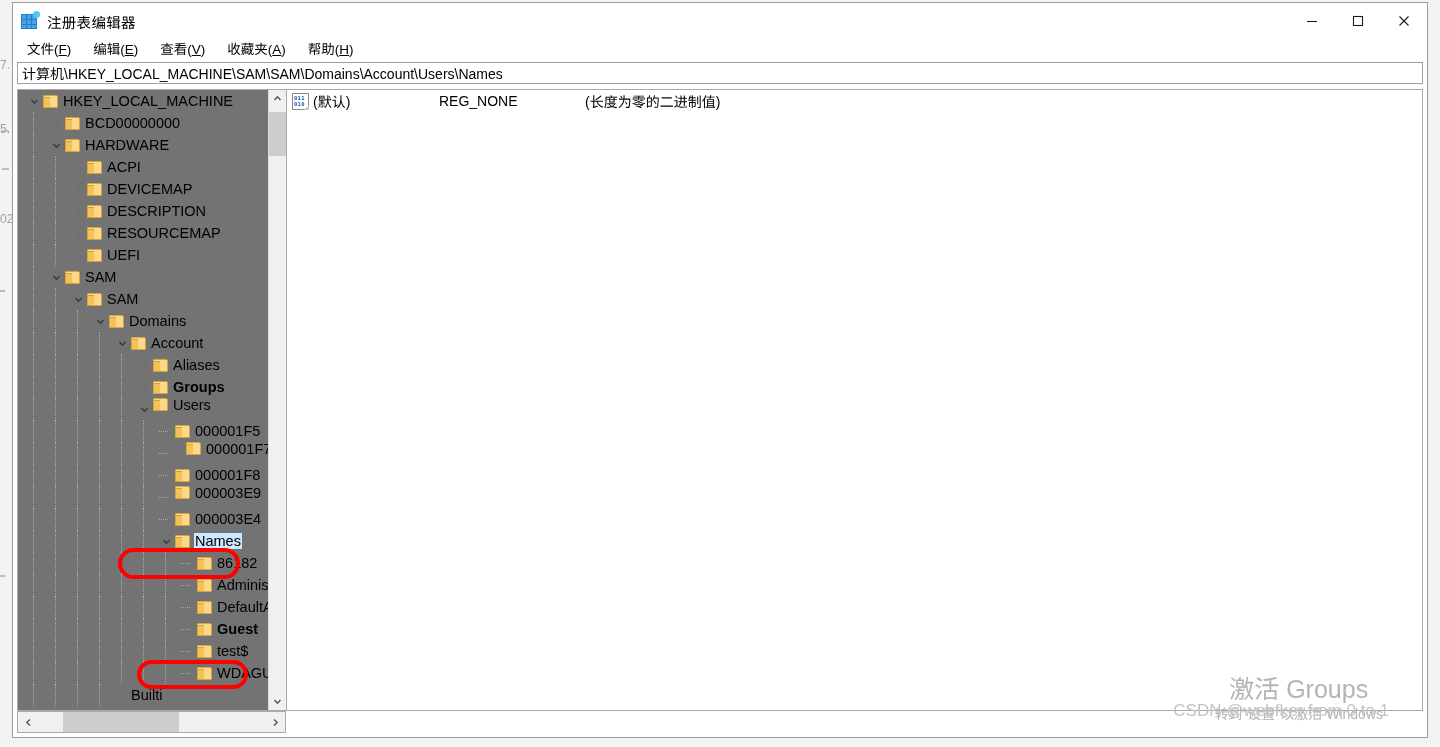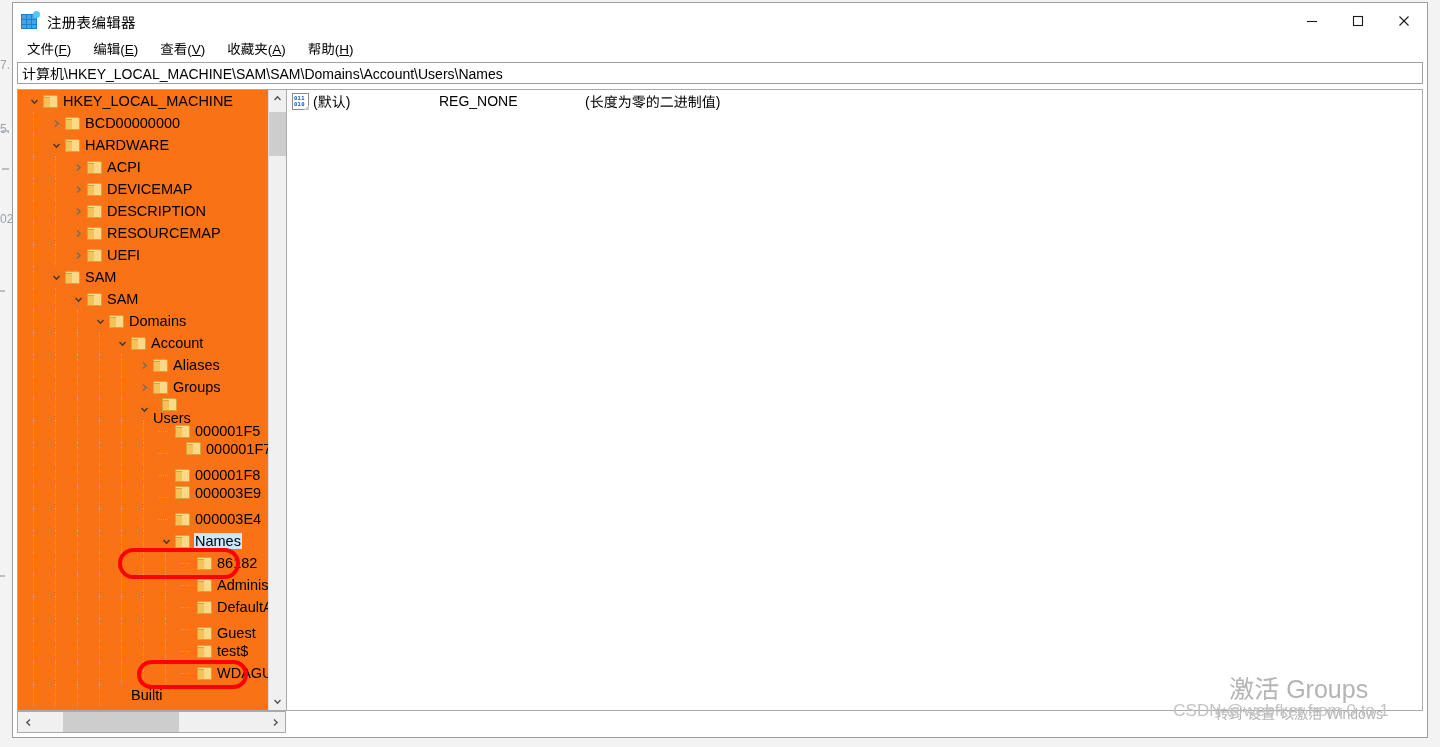--- a/index.html
+++ b/index.html
@@ -155,21 +155,21 @@
     display: flex;
   }
 
   
   .tree-pane {
     position: relative;
     width: 269px;
     flex: none;
     border: 1px solid #a9a9a9;
     border-right: none;
-    background: #f97316;
+    background: #737373;
     overflow: hidden;
     box-sizing: border-box;
   }
   .tree-scroll {
     position: absolute;
     left: 0; top: 0;
     right: 17px;
     bottom: 0;
     overflow: hidden;
   }
@@ -686,40 +686,40 @@
                 <span class="guide" style="left: 15px;"></span>
                 <span class="guide" style="left: 37px;"></span>
                 <span class="guide" style="left: 59px;"></span>
                 <span class="guide" style="left: 81px;"></span>
                 <span class="guide" style="left: 103px;"></span>
                 <span class="twisty" style="left: 118px;">
                   <svg width="9" height="9" viewBox="0 0 9 9">
                     <polyline points="3,1.5 6.2,4.5 3,7.5"></polyline>
                   </svg>
                 </span>
-                <span style="position: absolute; left: 135px; display: flex; align-items: center; height: 22px;">
+                <span style="position: absolute; left: 135px; display: flex; align-items: center; height: 22px; font-weight: bold;">
                   <span class="folder">
                     <span class="back"></span>
                     <span class="front"></span>
                   </span>
                   <span class="tree-label">Groups</span>
                 </span>
               </div>
               <div class="tree-row">
                 <span class="guide" style="left: 15px;"></span>
                 <span class="guide" style="left: 37px;"></span>
                 <span class="guide" style="left: 59px;"></span>
                 <span class="guide" style="left: 81px;"></span>
                 <span class="guide" style="left: 103px;"></span>
                 <span class="twisty open" style="left: 118px;">
                   <svg width="9" height="9" viewBox="0 0 9 9">
                     <polyline points="1.5,3 4.5,6.2 7.5,3"></polyline>
                   </svg>
                 </span>
-                <span style="position: absolute; left: 135px; display: flex; align-items: center; height: 22px; flex-direction: column;">
+                <span style="position: absolute; left: 135px; display: flex; height: 22px;">
                   <span class="folder">
                     <span class="back"></span>
                     <span class="front"></span>
                   </span>
                   <span class="tree-label">Users</span>
                 </span>
               </div>
               <div class="tree-row">
                 <span class="guide" style="left: 15px;"></span>
                 <span class="guide" style="left: 37px;"></span>
@@ -873,21 +873,21 @@
               </div>
               <div class="tree-row">
                 <span class="guide" style="left: 15px;"></span>
                 <span class="guide" style="left: 37px;"></span>
                 <span class="guide" style="left: 59px;"></span>
                 <span class="guide" style="left: 81px;"></span>
                 <span class="guide" style="left: 103px;"></span>
                 <span class="guide" style="left: 125px;"></span>
                 <span class="guide" style="left: 147px;"></span>
                 <span class="leaf-dash" style="left: 163px;"></span>
-                <span style="position: absolute; left: 179px; display: flex; align-items: flex-end; height: 22px;">
+                <span style="position: absolute; left: 179px; display: flex; align-items: center; height: 22px; font-weight: bold;">
                   <span class="folder">
                     <span class="back"></span>
                     <span class="front"></span>
                   </span>
                   <span class="tree-label">Guest</span>
                 </span>
               </div>
               <div class="tree-row">
                 <span class="guide" style="left: 15px;"></span>
                 <span class="guide" style="left: 37px;"></span>

